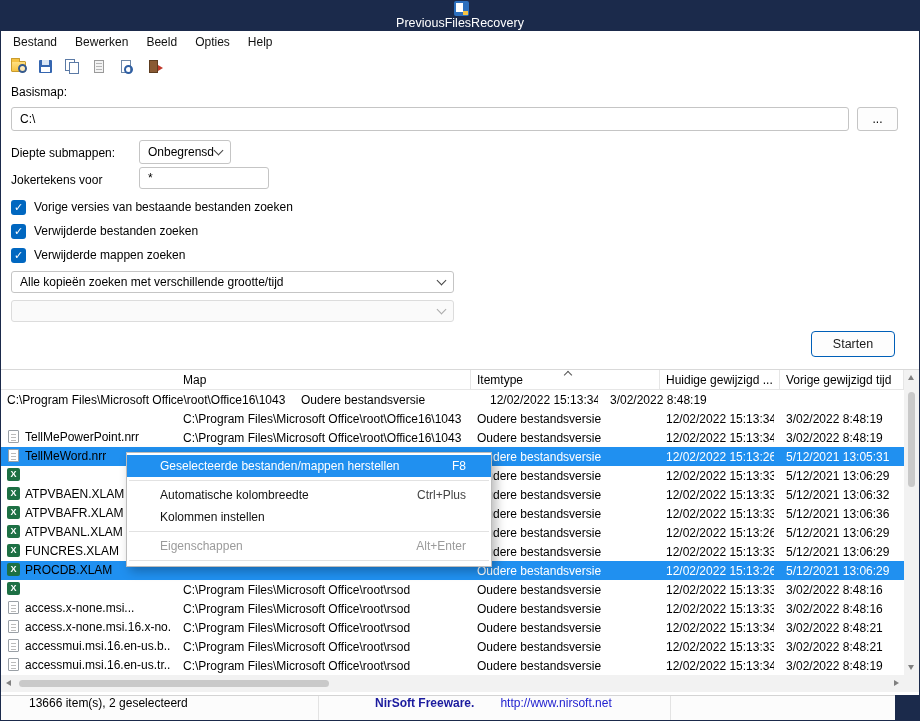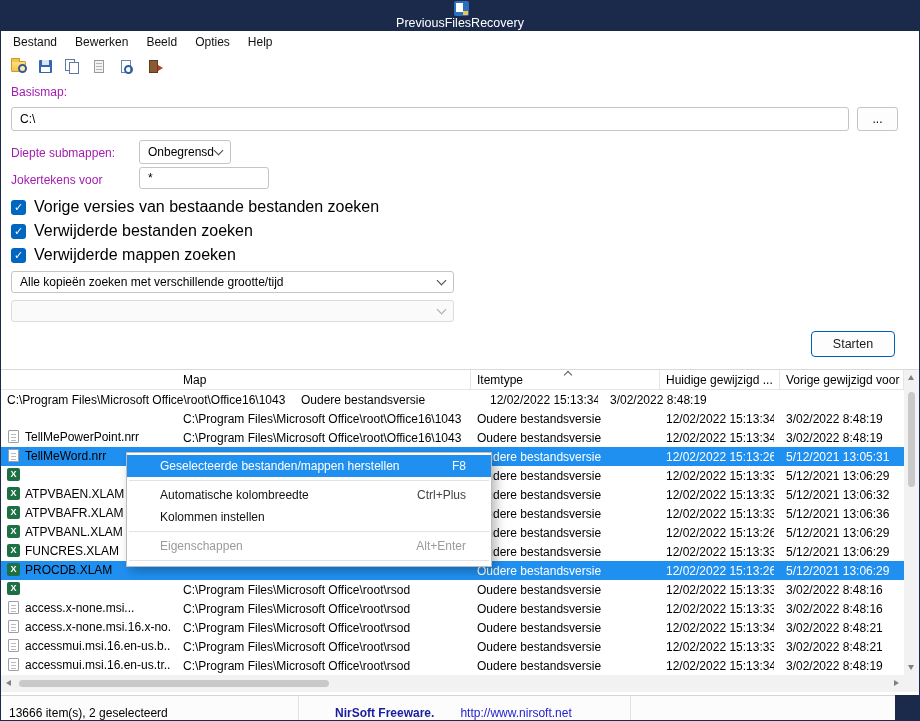--- a/index.html
+++ b/index.html
@@ -38,31 +38,31 @@
   .ic-copy::before { left:0; top:0; } .ic-copy::after { left:4px; top:3px; }
   .ic-props { position:relative; width:10px; height:13px; background:#f3f3f3; border:1px solid #9a9a9a; }
   .ic-props::after { content:""; position:absolute; left:1px; top:2px; width:6px; height:1px; background:#b5b5b5; box-shadow:0 3px 0 #b5b5b5,0 6px 0 #b5b5b5; }
   .ic-report { position:relative; width:10px; height:13px; background:#fff; border:1px solid #6d87a8; }
   .ic-report::after { content:""; position:absolute; right:-3px; bottom:-2px; width:5px; height:5px; border:2px solid #2f5fa3; border-radius:50%; }
   .ic-exit { position:relative; width:9px; height:13px; background:#8a5a33; border:1px solid #5d3c1f; }
   .ic-exit::after { content:""; position:absolute; right:-6px; top:4px; width:0; height:0; border-top:3px solid transparent; border-bottom:3px solid transparent; border-left:5px solid #c0392b; }
 
   
   .form-area { position:absolute; left:0; top:0; width:100%; height:368px; }
-  .lbl { position:absolute; font-size:12px; color:#a21caf; white-space:nowrap; }
+  .lbl { position:absolute; font-size:12px; color:#000000; white-space:nowrap; }
   .tbox { position:absolute; border:1px solid #c5c5c5; border-radius:3px; background:#fff; font-size:12px; padding:0 8px; font-family:"Liberation Sans", sans-serif; color:#000; }
   .browse { position:absolute; border:1px solid #c5c5c5; border-radius:3px; background:#fdfdfd; font-size:12px; font-family:"Liberation Sans", sans-serif; }
   .ddl { position:absolute; border:1px solid #c5c5c5; border-radius:3px; background:#fff; display:flex; align-items:center; padding:0 8px; font-size:12px; }
   .ddl.disabled { background:#fafafa; border-color:#dcdcdc; color:#888; }
   .chev { width:7px; height:7px; border-right:1.3px solid #444; border-bottom:1.3px solid #444; transform:rotate(45deg); margin-left:auto; margin-top:-4px; flex:0 0 7px; }
   .ddl.disabled .chev { border-color:#aaa; }
   .cb-row { position:absolute; display:flex; align-items:center; height:16px; }
   .cbx { width:15px; height:15px; background:#0067c0; border-radius:3px; display:flex; align-items:center; justify-content:center; flex:0 0 15px; }
   .tick { color:#fff; font-size:11px; line-height:1; }
-  .cb-label { font-size:16px; margin-left:8px; white-space:nowrap; }
+  .cb-label { font-size:12px; margin-left:8px; white-space:nowrap; }
   .start-btn { position:absolute; left:810px; top:330px; width:84px; height:26px; border:1px solid #005fb8; border-radius:4px; background:#fdfdfd; font-size:12.5px; color:#1a1a1a; font-family:"Liberation Sans", sans-serif; }
 
   
   .listview { position:absolute; left:0; top:368px; width:918px; height:322px; background:#fff; border-top:1px solid #d9d9d9; font-size:12px; }
   .lv-header { position:absolute; left:0; top:0; width:903px; height:20px; display:flex; background:#fff; border-bottom:1px solid #e6e6e6; }
   .hcell { position:relative; display:flex; align-items:center; padding:0 6px; border-right:1px solid #e6e6e6; white-space:nowrap; overflow:hidden; }
   .sort-caret { position:absolute; top:2px; left:50%; width:6px; height:6px; border-left:1.2px solid #555; border-top:1.2px solid #555; transform:rotate(45deg); }
   .c0 { width:176px;margin-top:36px; } .c1 { width:294px; } .c2 { width:189px; } .c3 { width:120px;text-align:center; } .c4 { width:124px; }
   .lv-rows { position:absolute; left:0; top:20px; width:903px; }
   .row { display:flex; height:19px; align-items:center; color:#000; width:903px; }
@@ -90,21 +90,21 @@
   .context-menu { position:absolute; left:125px; top:451px; width:366px; background:#fff; border:1px solid #bdbdbd; box-shadow:4px 4px 10px rgba(0,0,0,.28); padding:2px 0; font-size:12px; z-index:100; }
   .cm-item { height:22px; display:flex; align-items:center; padding:0 25px 0 33px; color:#111; }
   .cm-sc { margin-left:auto; color:#444; }
   .cm-item.highlighted { background:#2090f0; color:#fff; }
   .cm-item.highlighted .cm-sc { color:#fff; }
   .cm-item.disabled { color:#9b9b9b; } .cm-item.disabled .cm-sc { color:#9b9b9b; }
   .cm-sep { height:1px; background:#e2e2e2; margin:3px 2px; }
 
   
   .statusbar { position:absolute; left:0; top:694px; width:918px; height:25px; background:#fcfcfc; border-top:1px solid #d4d4d4; display:flex; align-items:center; font-size:12px; }
-  .sb-sec { height:100%; display:flex; align-items:flex-end; border-right:1px solid #e3e3e3; }
+  .sb-sec { height:100%; display:flex; align-items:flex-start; border-right:1px solid #e3e3e3;margin-left:20px; }
   .sb1 { width:298px; padding-left:8px; color:#000; }
   .sb2 { width:332px; padding-left:36px;gap:16px; }
   .sb3 { flex:1; border-right:none; }
   .sb-freeware { color:#1b1b9e; font-weight:bold; }
   .sb-url { color:#2222d0; margin-left:10px; }
   .sb-corner { position:absolute; right:0; top:-1px; width:24px; height:26px; background:#1b2a4b; }
 </style>
 </head>
 <body>
 
@@ -209,21 +209,21 @@
           <span>Map</span>
         </div>
       <div class="hcell c2">
           <span>Itemtype</span>
           <span class="sort-caret"></span>
         </div>
       <div class="hcell c3">
           <span>Huidige gewijzigd ...</span>
         </div>
       <div class="hcell c4">
-          <span>Vorige gewijzigd voor</span>
+          <span>Vorige gewijzigd tijd</span>
         </div>
     </div>
 
     <div class="lv-rows">
 
         <div class="row">
           <div class="cell c1">
             <span class="ctext">C:\Program Files\Microsoft Office\root\Office16\1043</span>
           </div>
           <div class="cell c2">

